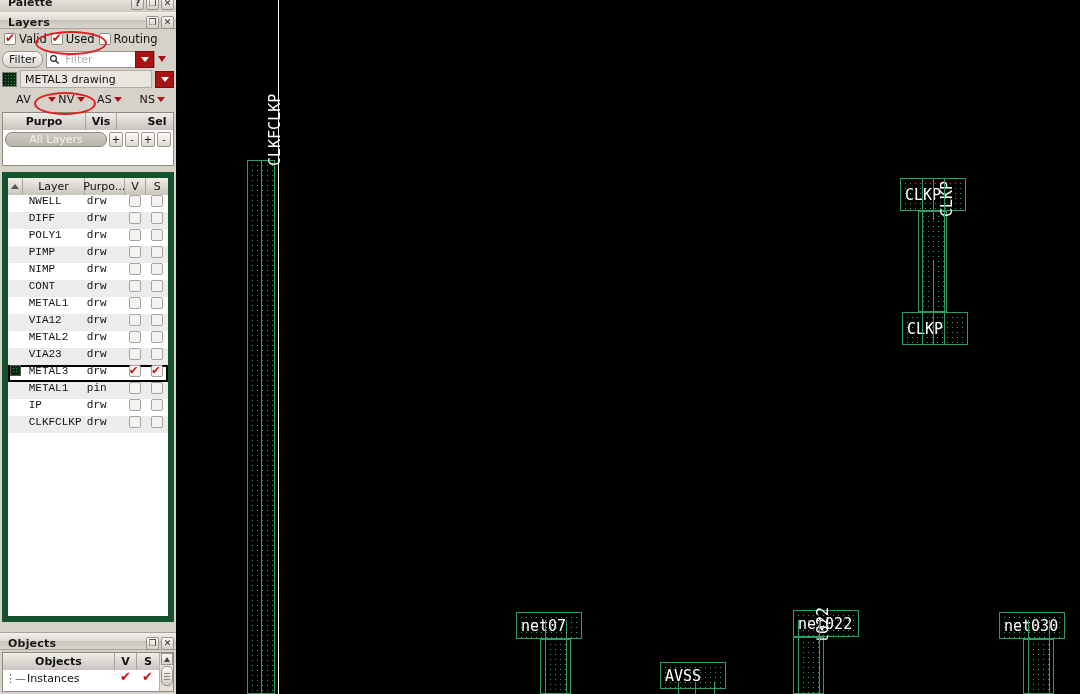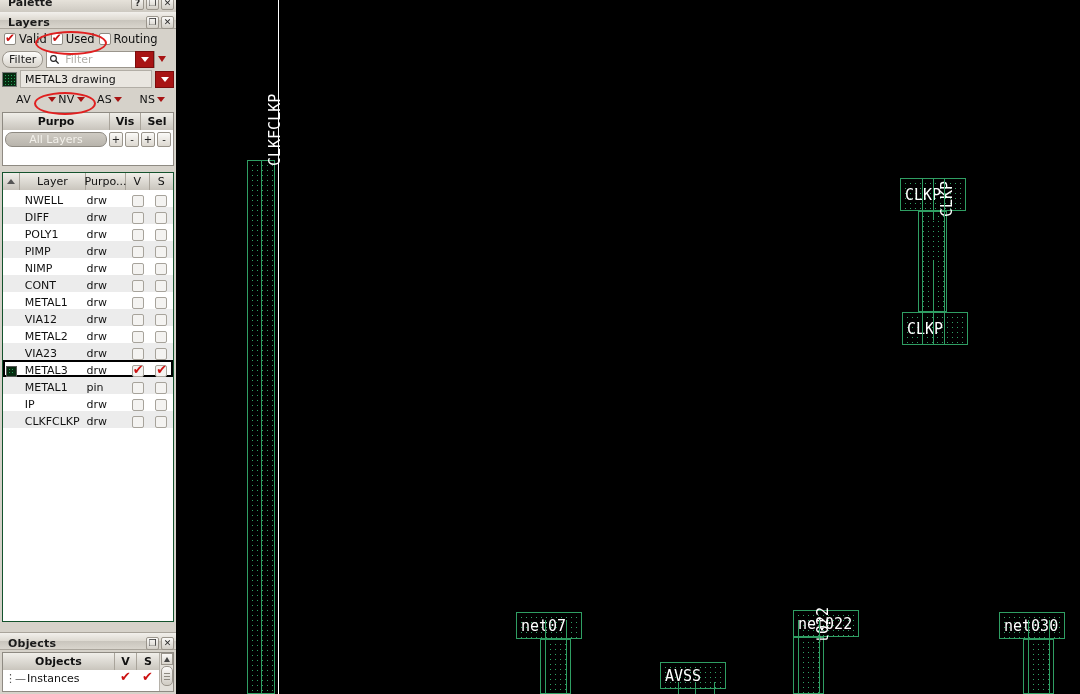--- a/index.html
+++ b/index.html
@@ -123,37 +123,37 @@
     font-size:11px; color:#f2f0ea;
   }
   .mini-btn{
     width:14px;height:15px;background:linear-gradient(to bottom,#fbfaf8,#ddd9d1);
     border:1px solid #9a958c;border-radius:2px;
     display:flex;align-items:center;justify-content:center;font-size:10px;color:#222;
   }
 
   
   .layer-table {
-    margin:6px 2px 0 2px; background:#fff; border:1px solid #14532d;
+    margin:6px 2px 0 2px; background:#fff; border:6px solid #14532d;
     height:450px; position:relative; overflow:hidden;
   }
   .lt-head { display:flex; height:17px; background:linear-gradient(to bottom,#f0eee9,#c9c5bd); }
   .lt-head .c { font-size:11px;color:#111;display:flex;align-items:center;justify-content:center;border-right:1px solid #a9a49b; }
   .c-sort{ width:17px; }
   .c-layer{ width:68px; }
   .c-purp{ width:40px; }
   .c-v{ width:24px; }
   .c-s{ width:24px; border-right:0 !important; }
   .sort-caret{ width:0;height:0;border-left:4px solid transparent;border-right:4px solid transparent;border-bottom:5px solid #555; }
-  .lt-row { display:flex; height:17px; align-items:flex-end; }
+  .lt-row { display:flex; height:17px; align-items:flex-start;font-family:Liberation Mono, monospace; }
   .lt-row.alt { background:#ececec; }
   .lt-row .c { font-size:11px;color:#111;display:flex;align-items:center; }
   .lt-row .c-sort{ width:17px; justify-content:center; }
   .lt-row .c-layer{ width:68px; padding-left:5px; }
-  .lt-row .c-purp{ width:40px;margin-top:27px; }
+  .lt-row .c-purp{ width:40px; }
   .lt-row .c-v, .lt-row .c-s{ justify-content:center; }
   .cellbox{ width:12px;height:12px;border:1px solid #a7a39b;background:#f4f3f1;border-radius:2px;position:relative;}
   .cellbox.on::after{ content:"\2714"; position:absolute;left:0;top:-4px;font-size:13px;color:#cc1111;font-weight:bold;}
   .lt-row.selected{
     outline:2px solid #000; outline-offset:-2px; background:#fff; position:relative; z-index:3;
   }
   .lt-row .minisw{
     width:11px;height:11px;background:#062a10;border:1px solid #555;position:relative;overflow:hidden;
   }
   .lt-row .minisw::after{
@@ -297,21 +297,21 @@
       <div class="avnv-item">
         <span class="lbl">NS</span>
         <span class="dcar"></span>
       </div>
     </div>
 
     <div class="nvs-table">
       <div class="nvs-head">
         <div style="flex:1;">Purpo</div>
         <div style="width:31px;">Vis</div>
-        <div style="width:32px;">Sel</div>
+        <div style="width:32px;margin-left:24px;">Sel</div>
       </div>
       <div class="nvs-body">
         <div class="all-layers-btn">All Layers</div>
         <div class="mini-btn">+</div>
         <div class="mini-btn">-</div>
         <div class="mini-btn">+</div>
         <div class="mini-btn">-</div>
       </div>
     </div>
 

